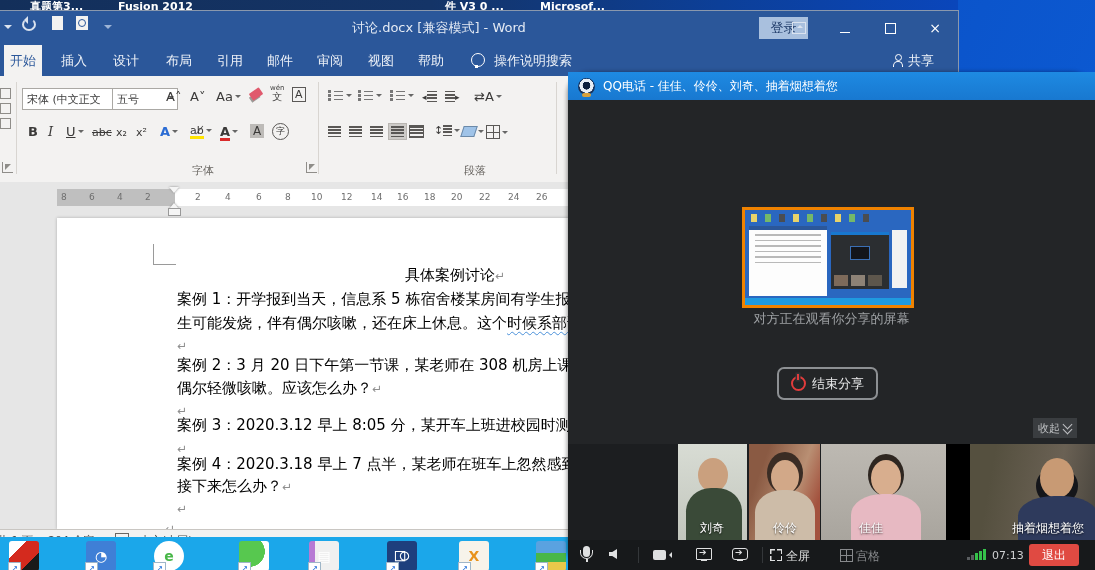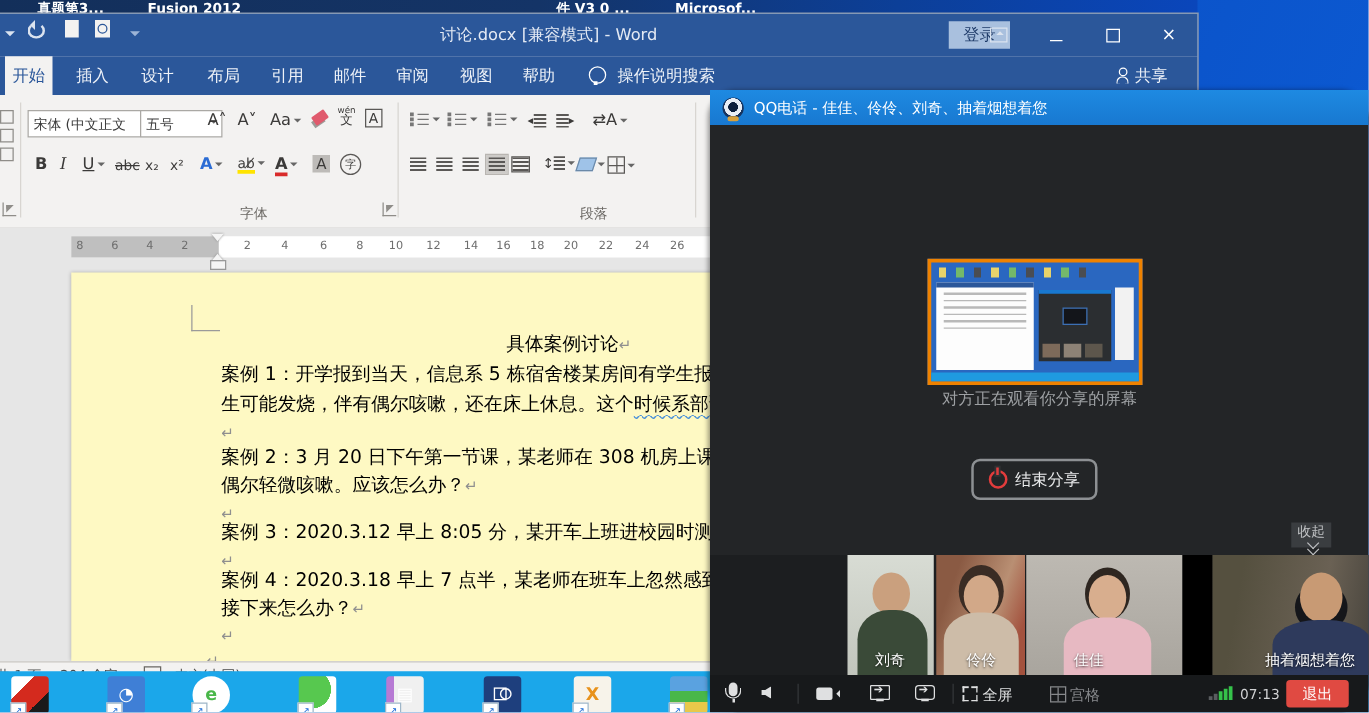--- a/index.html
+++ b/index.html
@@ -87,21 +87,21 @@
 
   
   .w-docwrap{left:0;top:171px;width:958px;height:347px;background:#e6e6e6;overflow:hidden;}
   .ruler{position:absolute;left:57px;top:7px;height:17px;background:#fff;}
   .ruler .gray{position:absolute;left:0;top:0;width:118px;height:17px;background:#bfbfbf;}
   .ruler span{position:absolute;top:3px;font-size:9px;color:#6e6e6e;}
   .indent-mark{position:absolute;left:169px;top:5px;width:11px;height:21px;}
   .indent-mark .t1{width:0;height:0;border:5.5px solid transparent;border-top:6px solid #f5f5f5;filter:drop-shadow(0 0 1px #888);}
   .indent-mark .t2{width:0;height:0;border:5.5px solid transparent;border-bottom:6px solid #f5f5f5;filter:drop-shadow(0 0 1px #888);}
   .indent-box{position:absolute;left:169px;top:27px;width:11px;height:6px;background:#f5f5f5;outline:1px solid #999;}
-  .page{position:absolute;left:57px;top:36px;width:870px;height:311px;background:#fef9c3;box-shadow:0 0 3px rgba(0,0,0,.25);overflow:hidden;}
+  .page{position:absolute;left:57px;top:36px;width:870px;height:311px;background:#ffffff;box-shadow:0 0 3px rgba(0,0,0,.25);overflow:hidden;}
   .crop{position:absolute;left:96px;top:26px;width:22px;height:20px;border-left:1px solid #9a9a9a;border-bottom:1px solid #9a9a9a;}
   .dline{position:absolute;white-space:nowrap;font-size:15px;color:#000;}
   .pil{color:#8f8f8f;font-size:12px;}
   .wavy-b{text-decoration:underline;text-decoration-style:wavy;text-decoration-color:#4a90d9;text-decoration-thickness:1px;text-underline-offset:3px;}
 
   
   .w-status{left:0;top:518px;width:958px;height:19px;background:#f3f2f1;border-top:1px solid #c9c6c2;color:#4a4a4a;font-size:11px;}
   .w-status span{position:absolute;top:3px;white-space:nowrap;}
   .spell-ic{position:absolute;left:115px;top:3px;width:12px;height:12px;border:1px solid #6a6763;font-size:7px;color:#6a6763;display:flex;align-items:center;justify-content:center;}
 
@@ -122,21 +122,21 @@
   .pv-call .ctr{position:absolute;left:20px;top:12px;width:18px;height:12px;background:#13151a;outline:1px solid #3b6fb4;}
   .pv-side{position:absolute;left:147px;top:20px;width:15px;height:58px;background:#f2f2f2;}
   .pv-task{position:absolute;left:0;bottom:0;width:100%;height:7px;background:#1f9ae0;}
   .pv-caption{position:absolute;left:0;top:238px;width:527px;text-align:center;color:#9da0a3;font-size:13px;}
 
   .endshare{position:absolute;left:209px;top:295px;width:97px;height:29px;border:2px solid #8d9093;border-radius:7px;
     display:flex;align-items:center;justify-content:center;background:transparent;color:#e8e9ea;font-size:13px;cursor:default;}
   .pwr{width:11px;height:11px;border:2px solid #e23c3c;border-radius:50%;position:relative;margin-right:6px;}
   .pwr::after{content:"";position:absolute;left:3.5px;top:-4px;width:2px;height:6px;background:#e23c3c;box-shadow:0 0 0 1.5px #303234;}
 
-  .collapse{position:absolute;left:465px;top:346px;height:20px;padding:0 5px;background:#3a3d40;color:#bfc1c3;font-size:11px;display:flex;align-items:center;flex-direction:column;}
+  .collapse{position:absolute;left:465px;top:346px;height:20px;padding:0 5px;background:#3a3d40;color:#bfc1c3;font-size:11px;display:flex;align-items:center;}
   .dbl-chev{width:9px;height:10px;position:relative;margin-left:3px;}
   .dbl-chev::before,.dbl-chev::after{content:"";position:absolute;left:1px;width:6px;height:6px;border-right:1.5px solid #bfc1c3;border-bottom:1.5px solid #bfc1c3;transform:rotate(45deg);}
   .dbl-chev::before{top:-2px;} .dbl-chev::after{top:3px;}
 
   .thumbs{position:absolute;left:0;top:372px;width:527px;height:96px;background:#1c1e20;}
   .vtile{position:absolute;top:0;height:96px;overflow:hidden;margin-left:32px;}
   .vtile .nm{position:absolute;bottom:3px;color:#fff;font-size:12px;text-shadow:0 1px 2px rgba(0,0,0,.8);white-space:nowrap;}
   .person{position:absolute;}
   .person .head{position:absolute;border-radius:50%;}
   .person .body{position:absolute;border-radius:45% 45% 0 0;}

